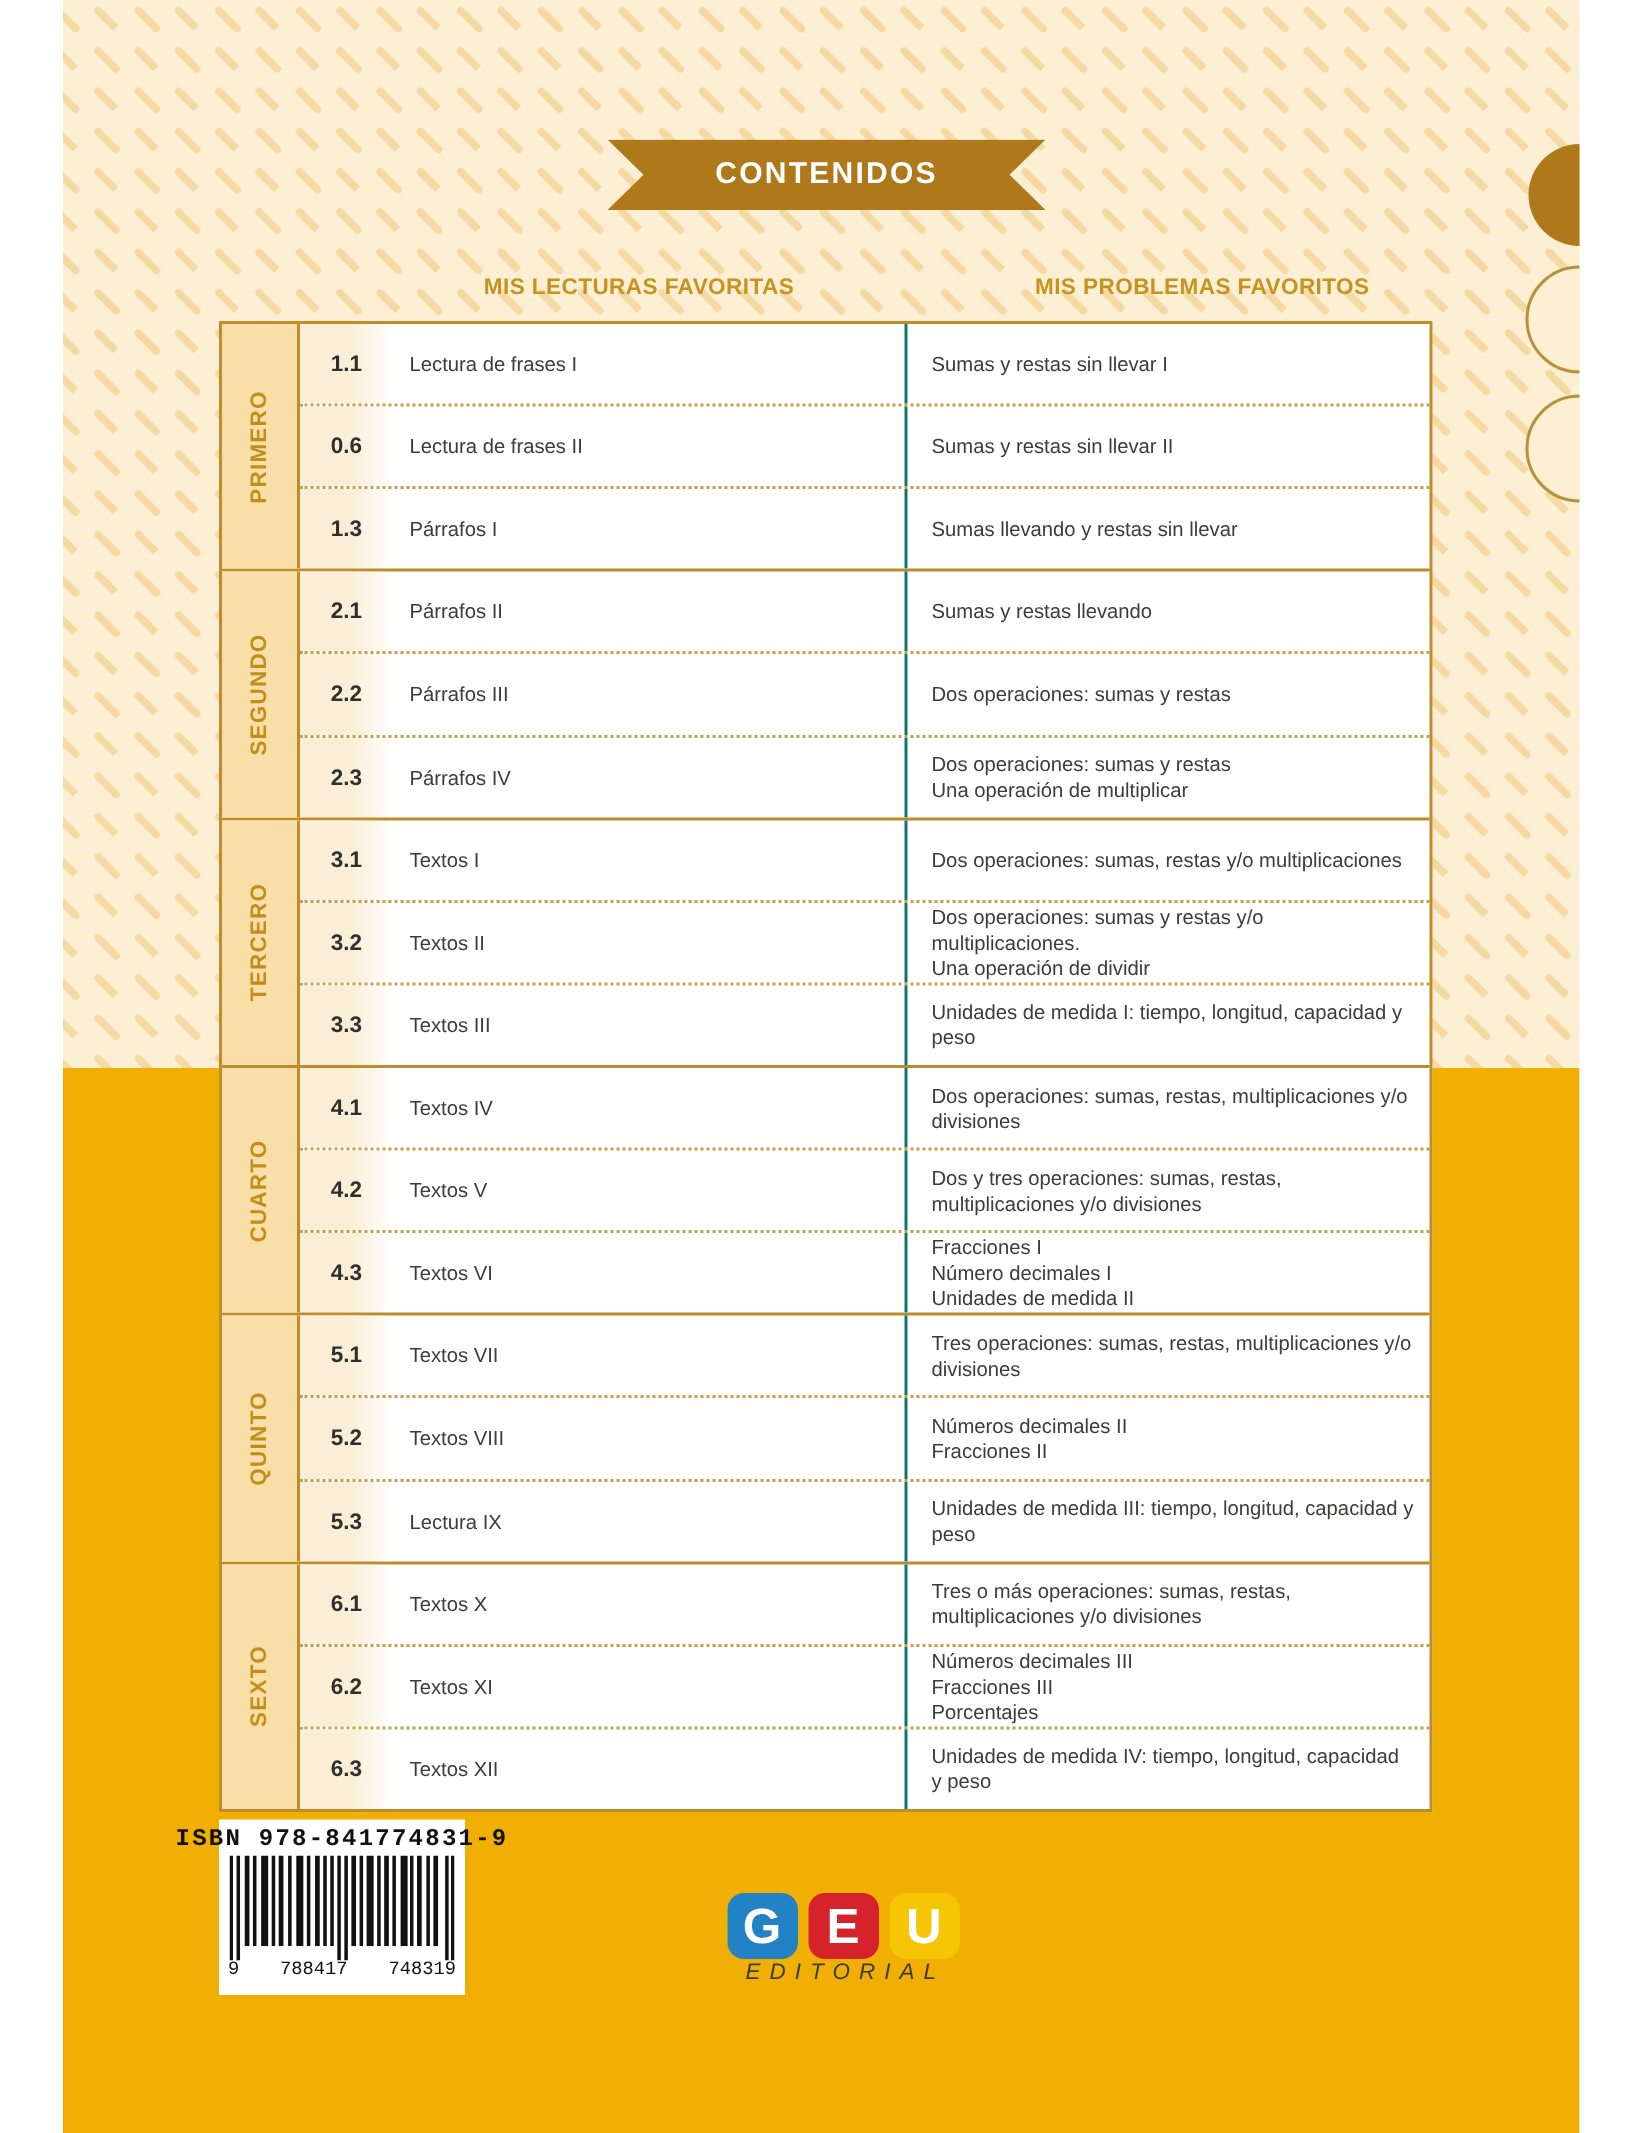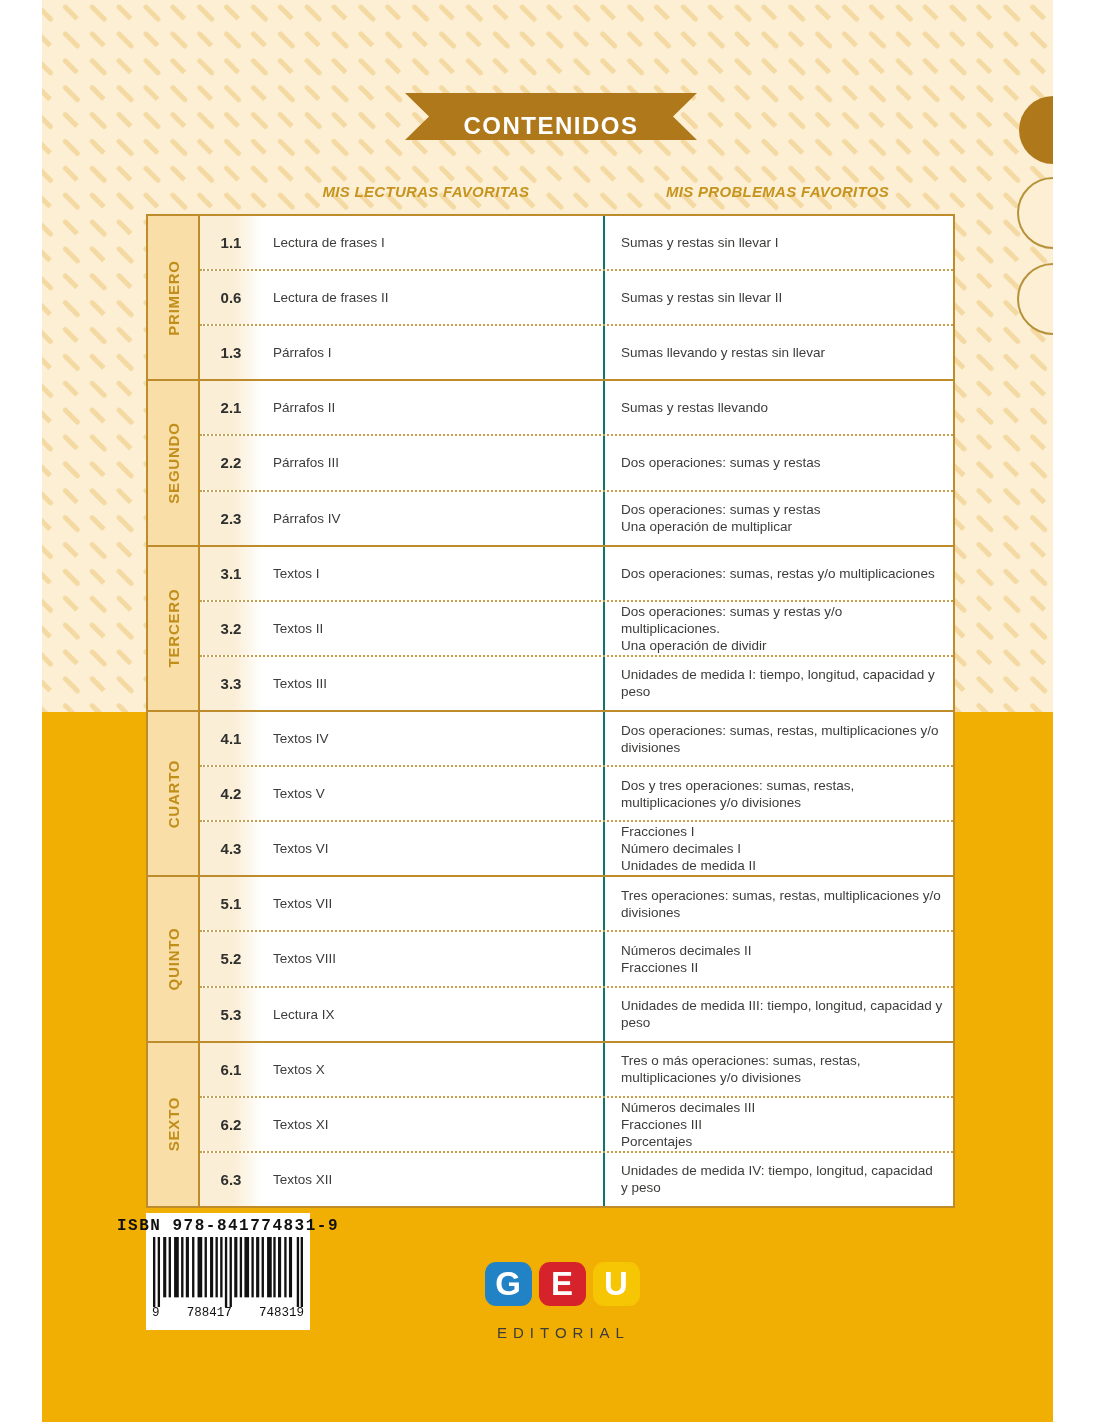--- a/index.html
+++ b/index.html
@@ -17,36 +17,36 @@
   .pattern-svg{position:absolute;left:0;top:0;display:block;}
   .orange-zone{
     position:absolute;left:0;top:712px;width:1011px;height:710px;
     background:#F1AF04;
   }
   
   .ribbon{
     position:absolute;left:363px;top:93px;width:292px;height:47px;
     background:#AF781B;
     clip-path:polygon(0 0,100% 0,calc(100% - 24px) 50%,100% 100%,0 100%,24px 50%);
-    display:flex;align-items:flex-end;justify-content:center;
-    color:#ffffff;font-weight:bold;font-size:24px;letter-spacing:1.5px;
+    display:flex;align-items:center;justify-content:center;
+    color:#ffffff;font-weight:bold;font-size:20px;letter-spacing:1.5px;
   }
   
   .tab-circle{position:absolute;border-radius:50%;}
   .tab-solid{left:977px;top:96px;width:68px;height:68px;background:#AF781B;}
   .tab-outline{left:975px;width:72px;height:72px;background:#FCEFD3;border:2px solid #B8923B;box-sizing:border-box;}
   .tab-o1{top:177px;}
   .tab-o2{top:263px;}
   
   .col-header{
     position:absolute;top:183px;font-weight:bold;font-size:15px;
-    color:#C6941E;text-align:center;letter-spacing:0.3px;font-style:italic;
+    color:#C6941E;text-align:center;letter-spacing:0.3px;
   }
   .hdr-lecturas{left:210px;width:348px;}
-  .hdr-problemas{left:558px;width:355px;}
+  .hdr-problemas{left:582px;width:355px;}
   
   .contents-table{
     position:absolute;left:104px;top:214px;width:809px;height:994px;
     box-sizing:border-box;border:2px solid #BE8C2B;background:#ffffff;
     display:flex;flex-direction:column;
   }
   .group{flex:1;display:flex;min-height:0;}
   .group + .group{border-top:2px solid #BE8C2B;}
   .grade-cell{width:50px;flex:none;background:#F9DFA7;border-right:2px solid #BE8C2B;position:relative;}
   .grade-label{
@@ -90,22 +90,22 @@
   .geu-logo{position:absolute;left:440px;top:1262px;width:160px;text-align:center;}
   .geu-tiles{display:flex;justify-content:center;gap:7px;}
   .geu-tile{
     width:47px;height:44px;border-radius:11px;
     color:#ffffff;font-weight:bold;font-size:33px;line-height:44px;text-align:center;
   }
   .tile-g{background:#2183C5;}
   .tile-e{background:#D6222B;}
   .tile-u{background:#F6C504;}
   .editorial{
-    margin-top:18px;font-size:15px;letter-spacing:6px;color:#3B3B3A;
-    text-indent:3px;white-space:nowrap;
+    margin-top:0;font-size:15px;letter-spacing:6px;color:#3B3B3A;
+    text-indent:3px;white-space:nowrap;font-style:italic;
   }
 </style>
 </head>
 <body>
 
 <div class="canvas">
   <div class="page">
 
     <svg class="pattern-svg" width="1011" height="712">
       <defs>

